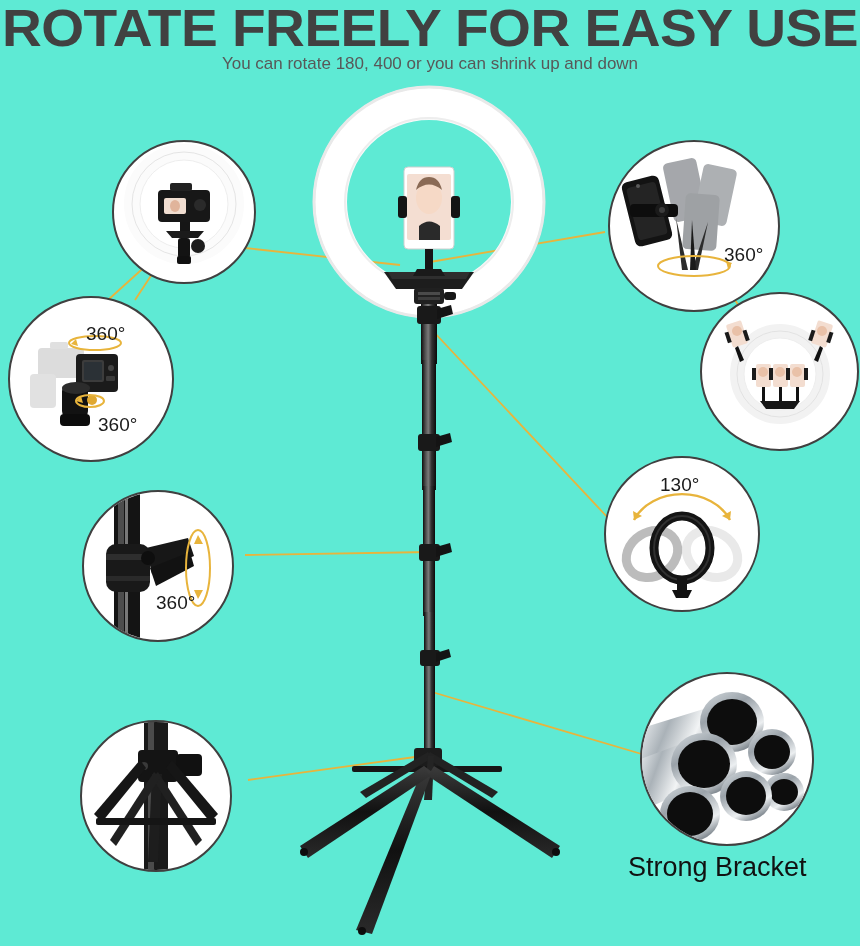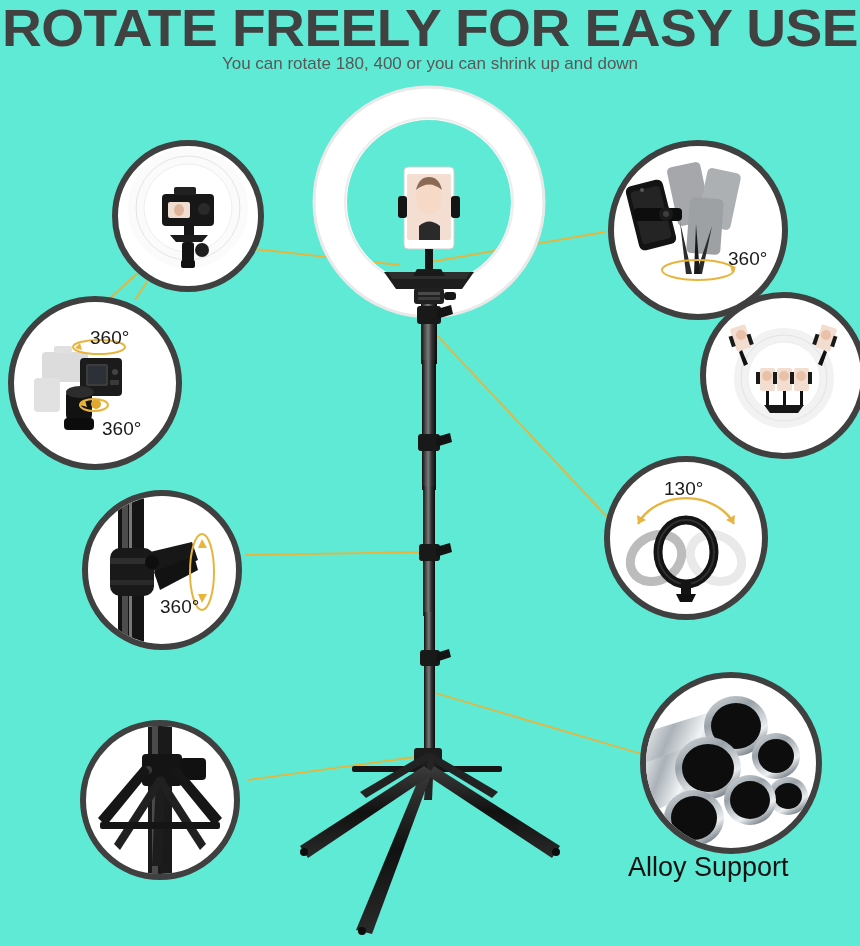--- a/index.html
+++ b/index.html
@@ -20,21 +20,21 @@
   }
   .caption{
     position:absolute;font-size:27px;color:#111;white-space:nowrap;
   }
 
   
   .svg-layer{position:absolute;left:0;top:0;width:860px;height:946px;pointer-events:none;}
 
   
   .callout{
-    position:absolute;border:6px solid #404040;border-radius:50%;
+    position:absolute;border:2px solid #404040;border-radius:50%;
     background:#fff;overflow:hidden;
   }
   .deg{
     position:absolute;font-size:19px;color:#1b1b1b;white-space:nowrap;
     font-family:"Liberation Sans",sans-serif;
   }
 </style>
 </head>
 <body>
 
@@ -389,15 +389,15 @@
         <ellipse cx="142" cy="118" rx="20" ry="19" fill="url(#steel2)"></ellipse>
         <ellipse cx="142" cy="118" rx="14" ry="13" fill="#0d0d0d"></ellipse>
         <ellipse cx="104" cy="122" rx="26" ry="25" fill="url(#steel2)"></ellipse>
         <ellipse cx="104" cy="122" rx="20" ry="19" fill="#0d0d0d"></ellipse>
         <ellipse cx="48" cy="140" rx="30" ry="28" fill="url(#steel2)"></ellipse>
         <ellipse cx="48" cy="140" rx="23" ry="22" fill="#0d0d0d"></ellipse>
       </g>
     </svg>
   </div>
 
-  <div class="caption" style="left:628px;top:852px;">Alloy Support</div>
+  <div class="caption" style="left:628px;top:852px;">Strong Bracket</div>
 
 </div>
 
 </body></html>

